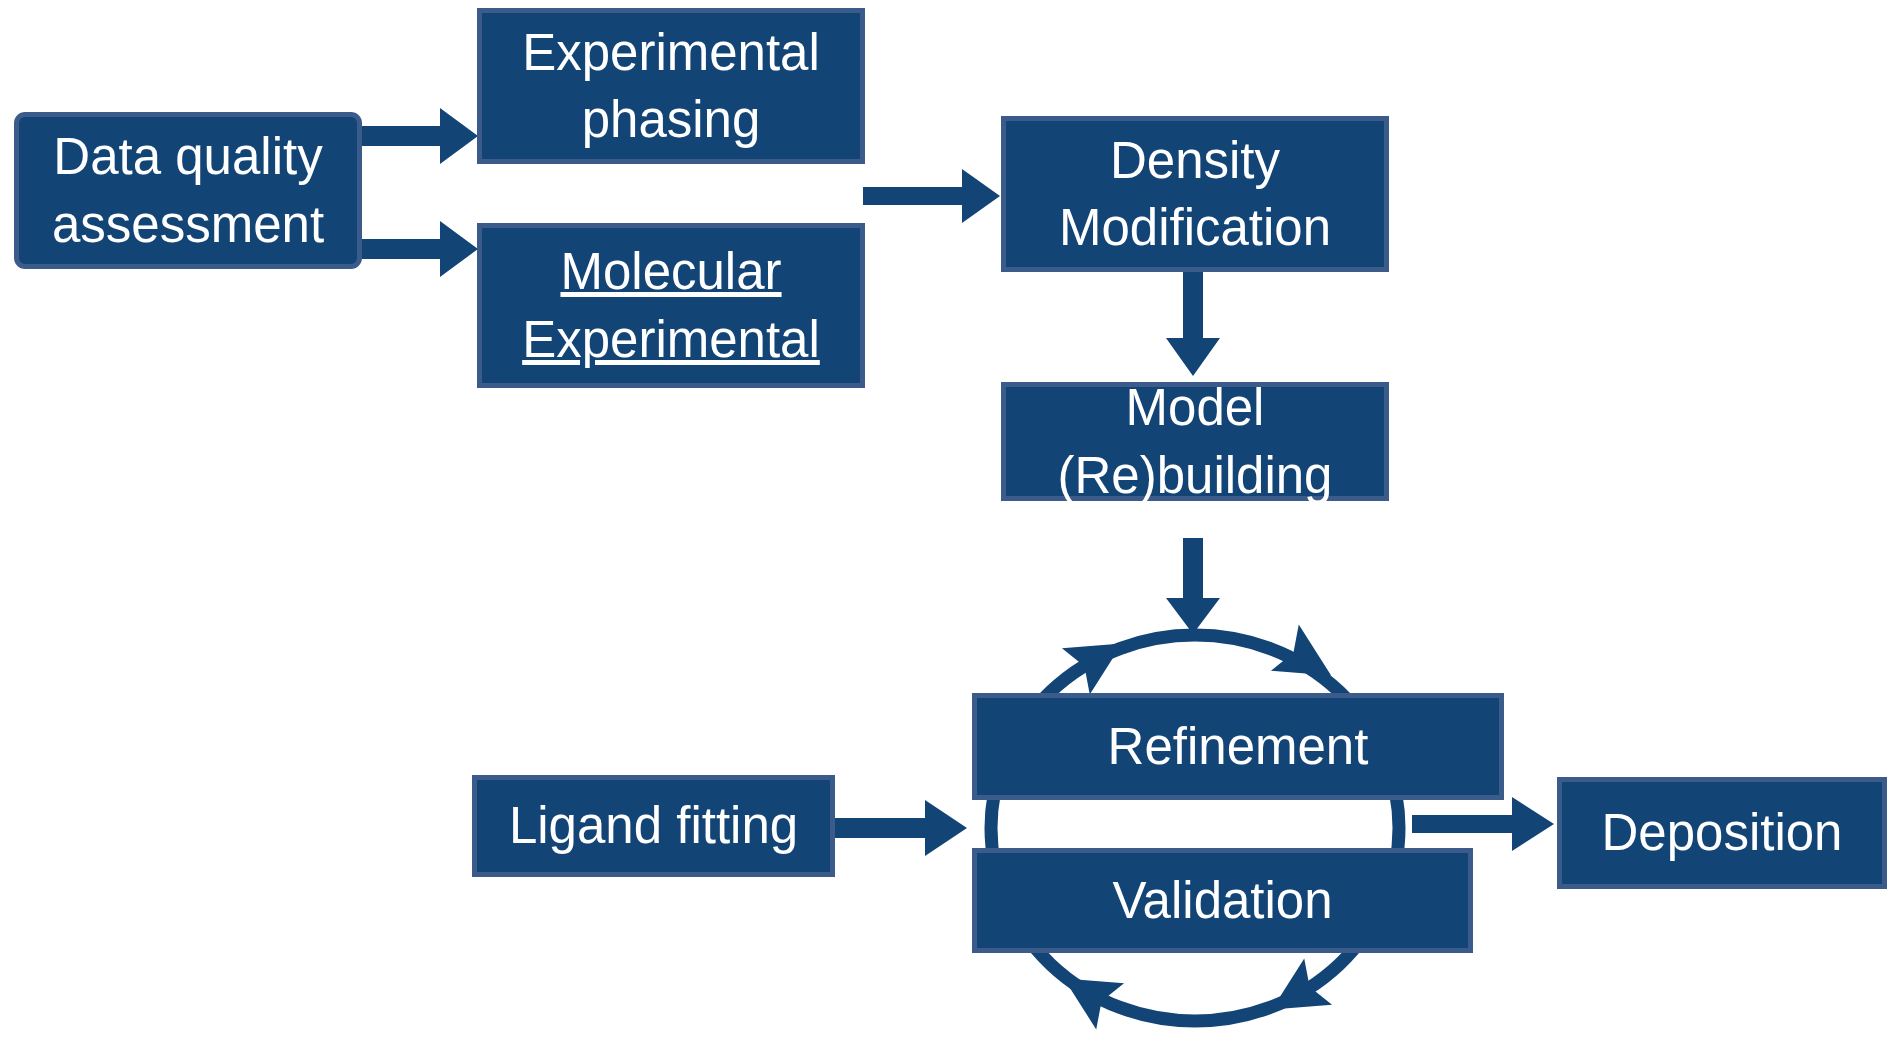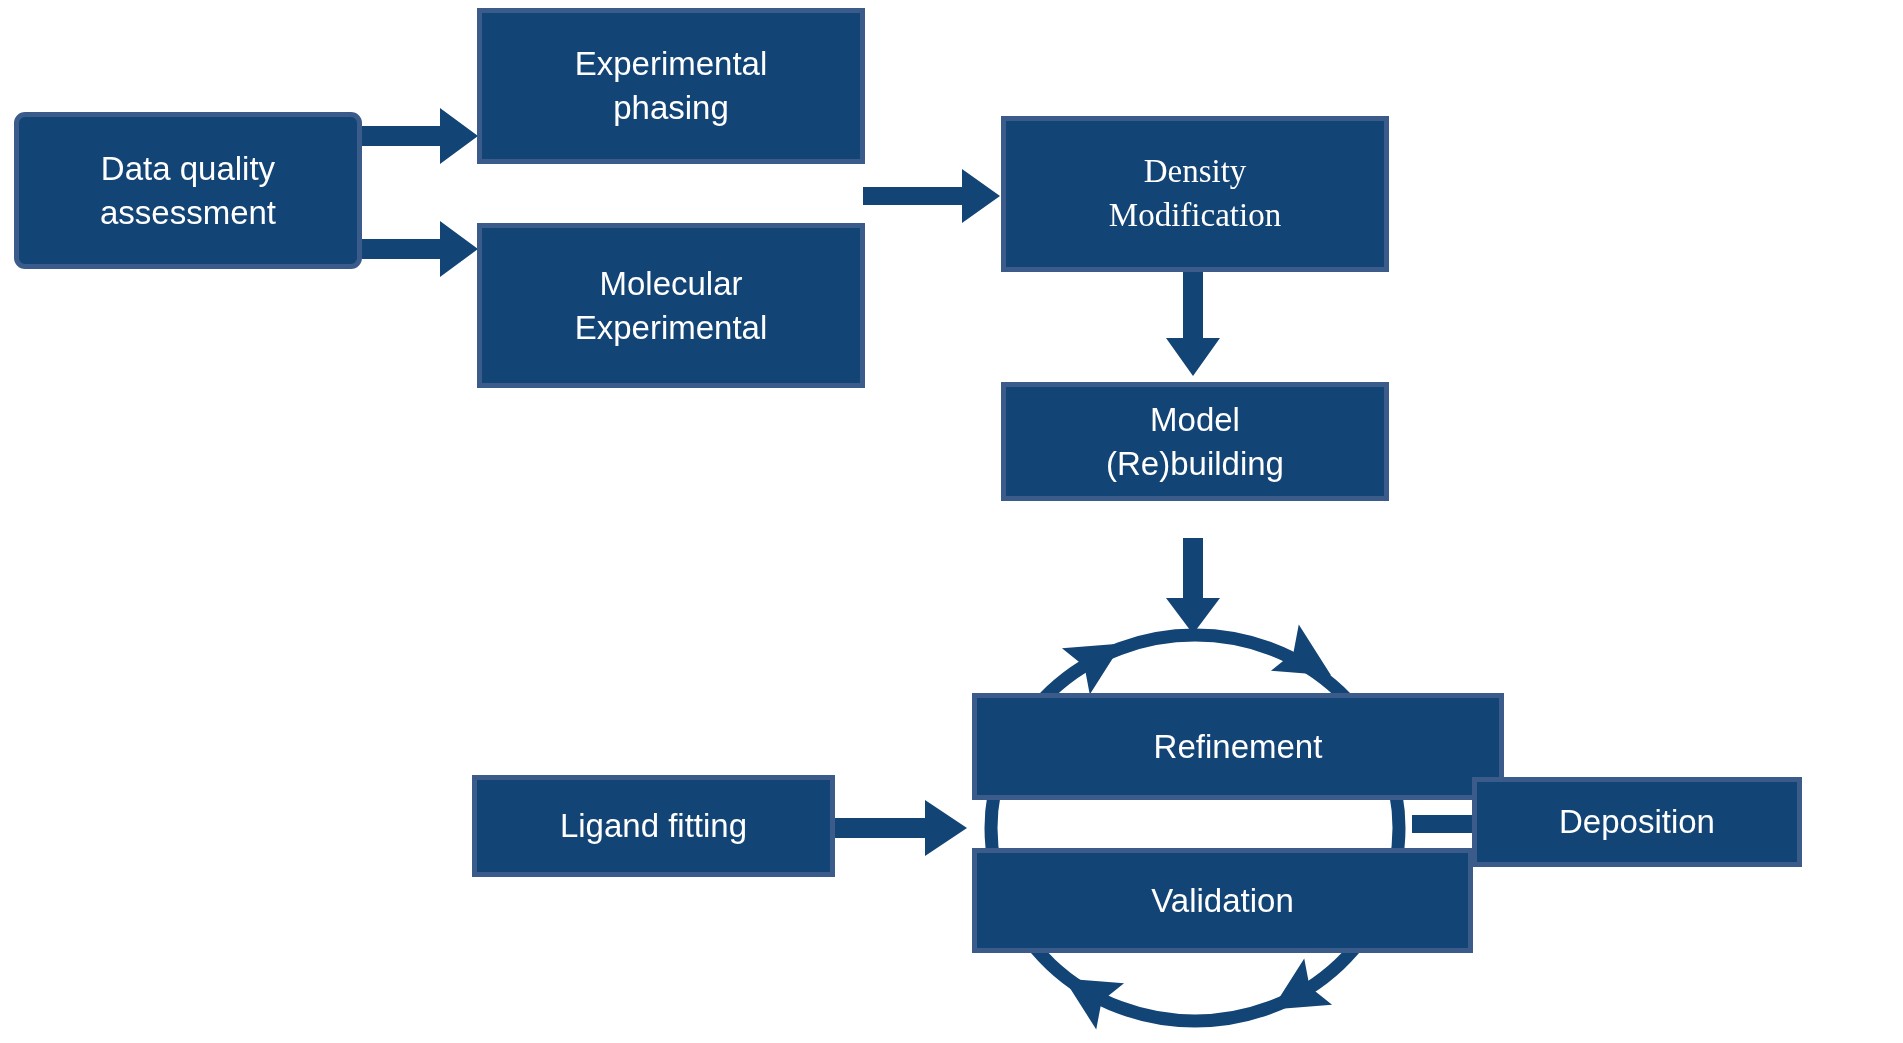--- a/index.html
+++ b/index.html
@@ -6,21 +6,21 @@
     --bg:#ffffff; --node-fill:#134476; --node-border:#3b5c8a;
     --arrow:#134476; --text:#ffffff;
   }
   html,body{margin:0;padding:0;background:var(--bg);}
   .canvas{position:relative;width:1903px;height:1043px;background:var(--bg);
           font-family:"Liberation Sans", sans-serif;overflow:hidden;}
   .layer{position:absolute;left:0;top:0;}
   .node{position:absolute;box-sizing:border-box;background:var(--node-fill);
         border:5px solid var(--node-border);color:var(--text);
         display:flex;flex-direction:column;align-items:center;justify-content:center;
-        text-align:right;font-size:33px;line-height:1.32;}
+        text-align:right;font-size:51px;line-height:1.32;}
   .node span{display:block;white-space:nowrap;}
   .node span:empty{display:none;}
   .arrow-shape{fill:var(--arrow);stroke:none;}
   .cycle-ring{fill:none;stroke:var(--arrow);stroke-width:13px;}
 </style>
 </head>
 <body>
 
 <div class="canvas">
 
@@ -47,26 +47,26 @@
   <div class="node" style="left:14px;top:112px;width:348px;height:157px;border-radius:11px;">
     <span>Data quality</span>
     <span>assessment</span>
   </div>
 
   <div class="node" style="left:477px;top:8px;width:388px;height:156px;">
     <span>Experimental</span>
     <span>phasing</span>
   </div>
 
-  <div class="node" style="left:477px;top:223px;width:388px;height:165px;">
+  <div class="node" style="left:477px;top:223px;width:388px;height:165px;text-decoration:underline;">
     <span>Molecular</span>
     <span>Experimental</span>
   </div>
 
-  <div class="node" style="left:1001px;top:116px;width:388px;height:156px;font-family:Liberation Serif, serif;">
+  <div class="node" style="left:1001px;top:116px;width:388px;height:156px;">
     <span>Density</span>
     <span>Modification</span>
   </div>
 
   <div class="node" style="left:1001px;top:382px;width:388px;height:119px;">
     <span>Model</span>
     <span>(Re)building</span>
   </div>
 
   <div class="node" style="left:972px;top:693px;width:532px;height:107px;">
@@ -77,18 +77,18 @@
   <div class="node" style="left:972px;top:848px;width:501px;height:105px;">
     <span>Validation</span>
 
   </div>
 
   <div class="node" style="left:472px;top:775px;width:363px;height:102px;">
     <span>Ligand fitting</span>
 
   </div>
 
-  <div class="node" style="left:1472px;top:777px;width:330px;height:90px;">
+  <div class="node" style="left:1557px;top:777px;width:330px;height:112px;">
     <span>Deposition</span>
 
   </div>
 
 </div>
 
 </body></html>

